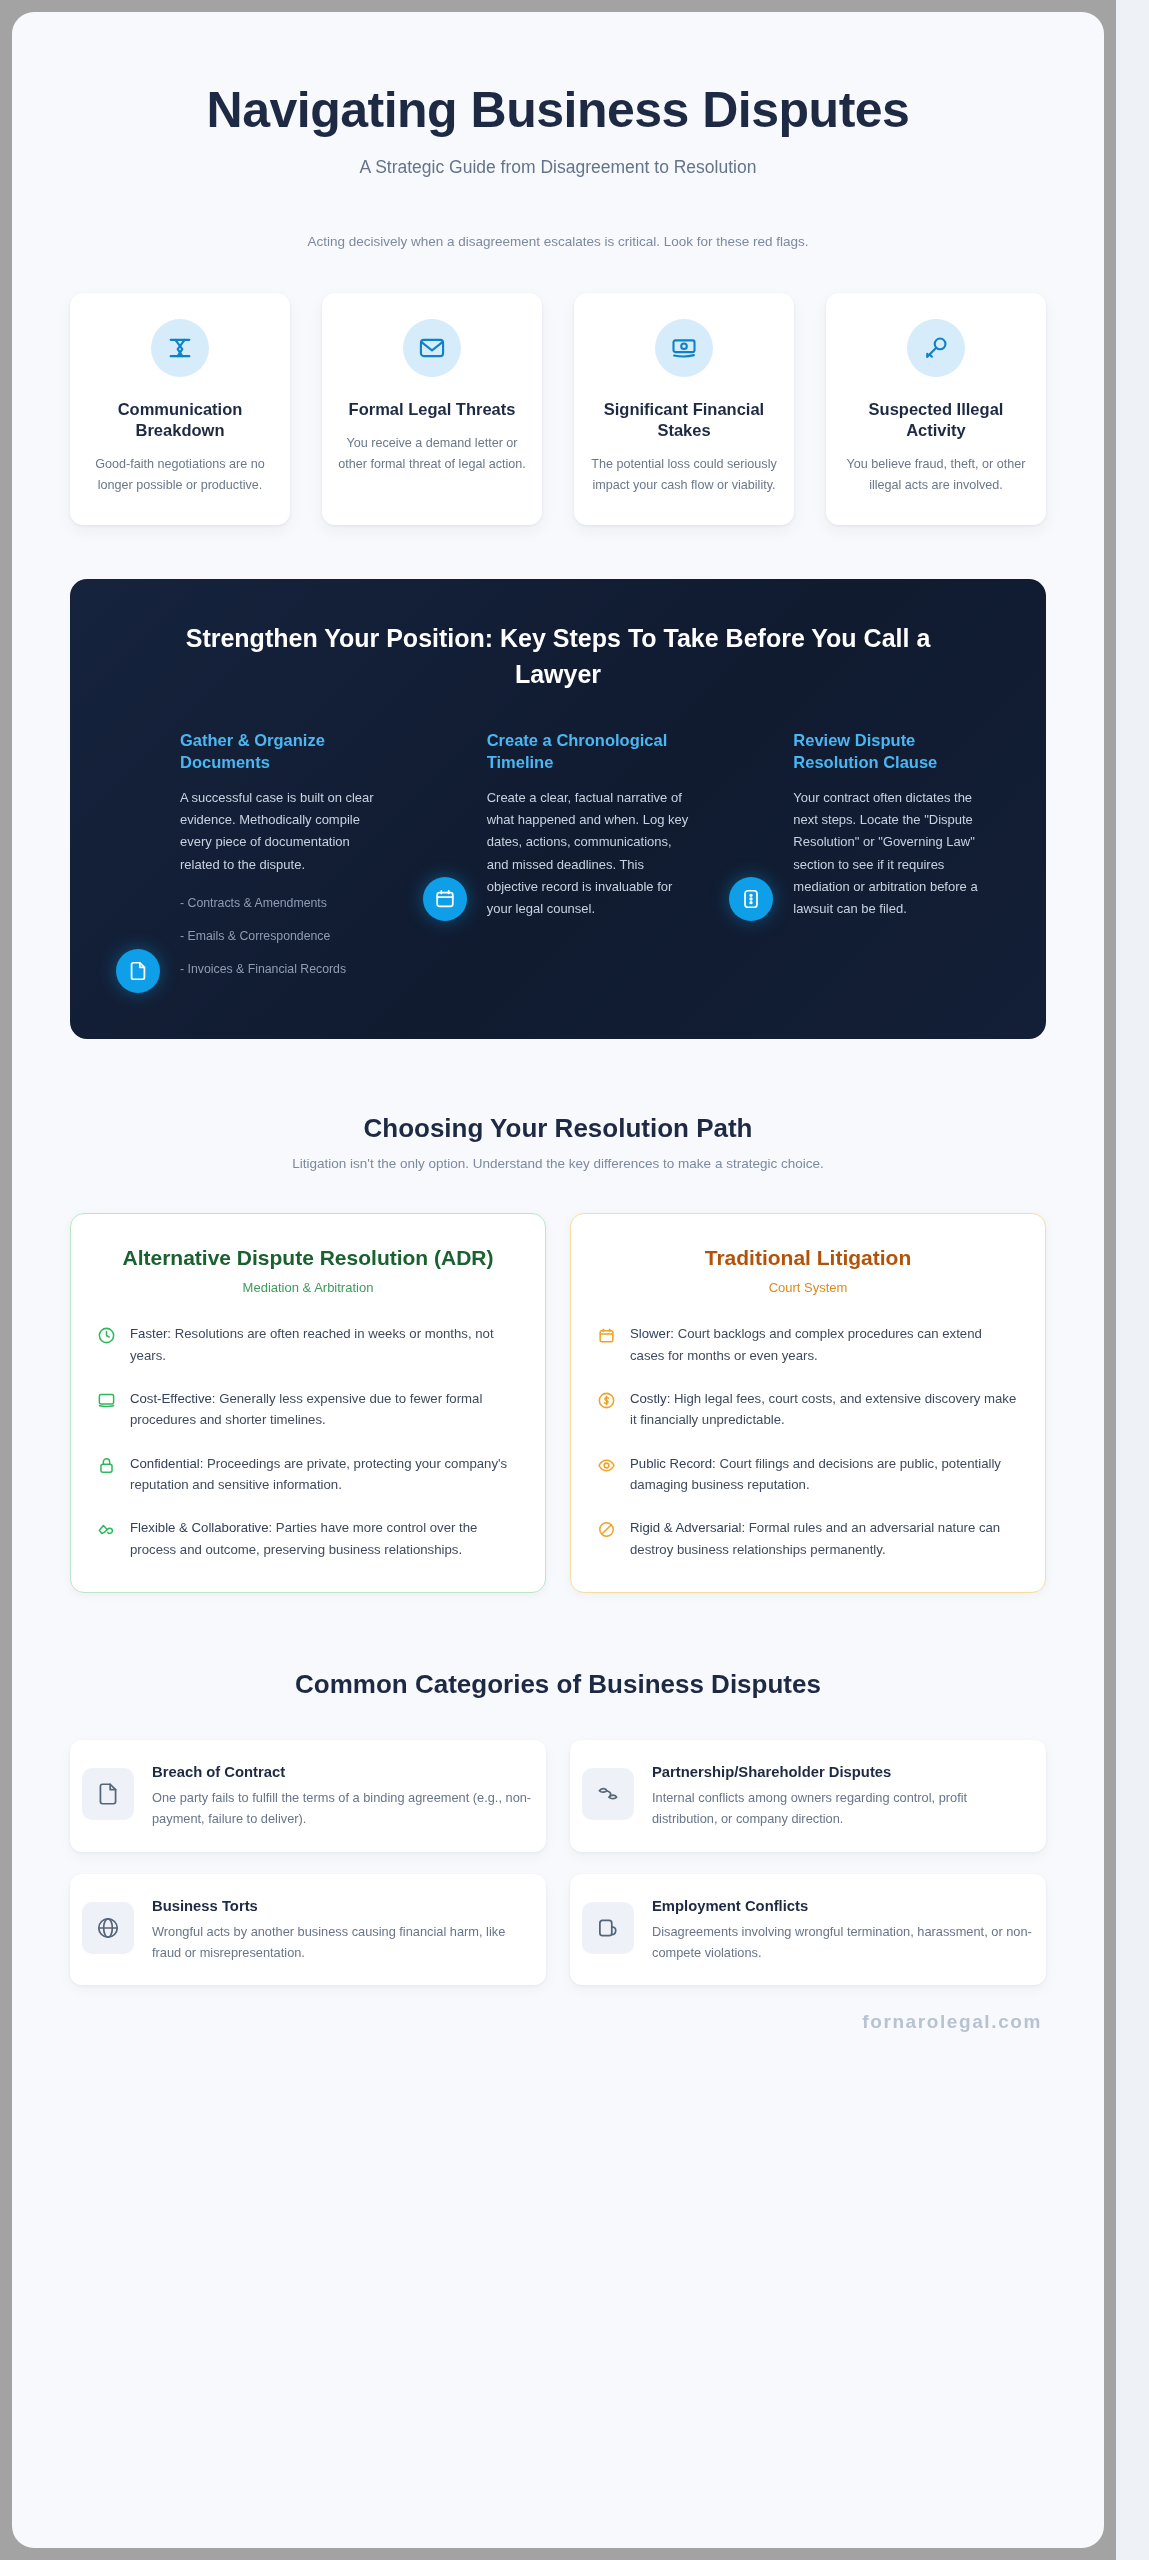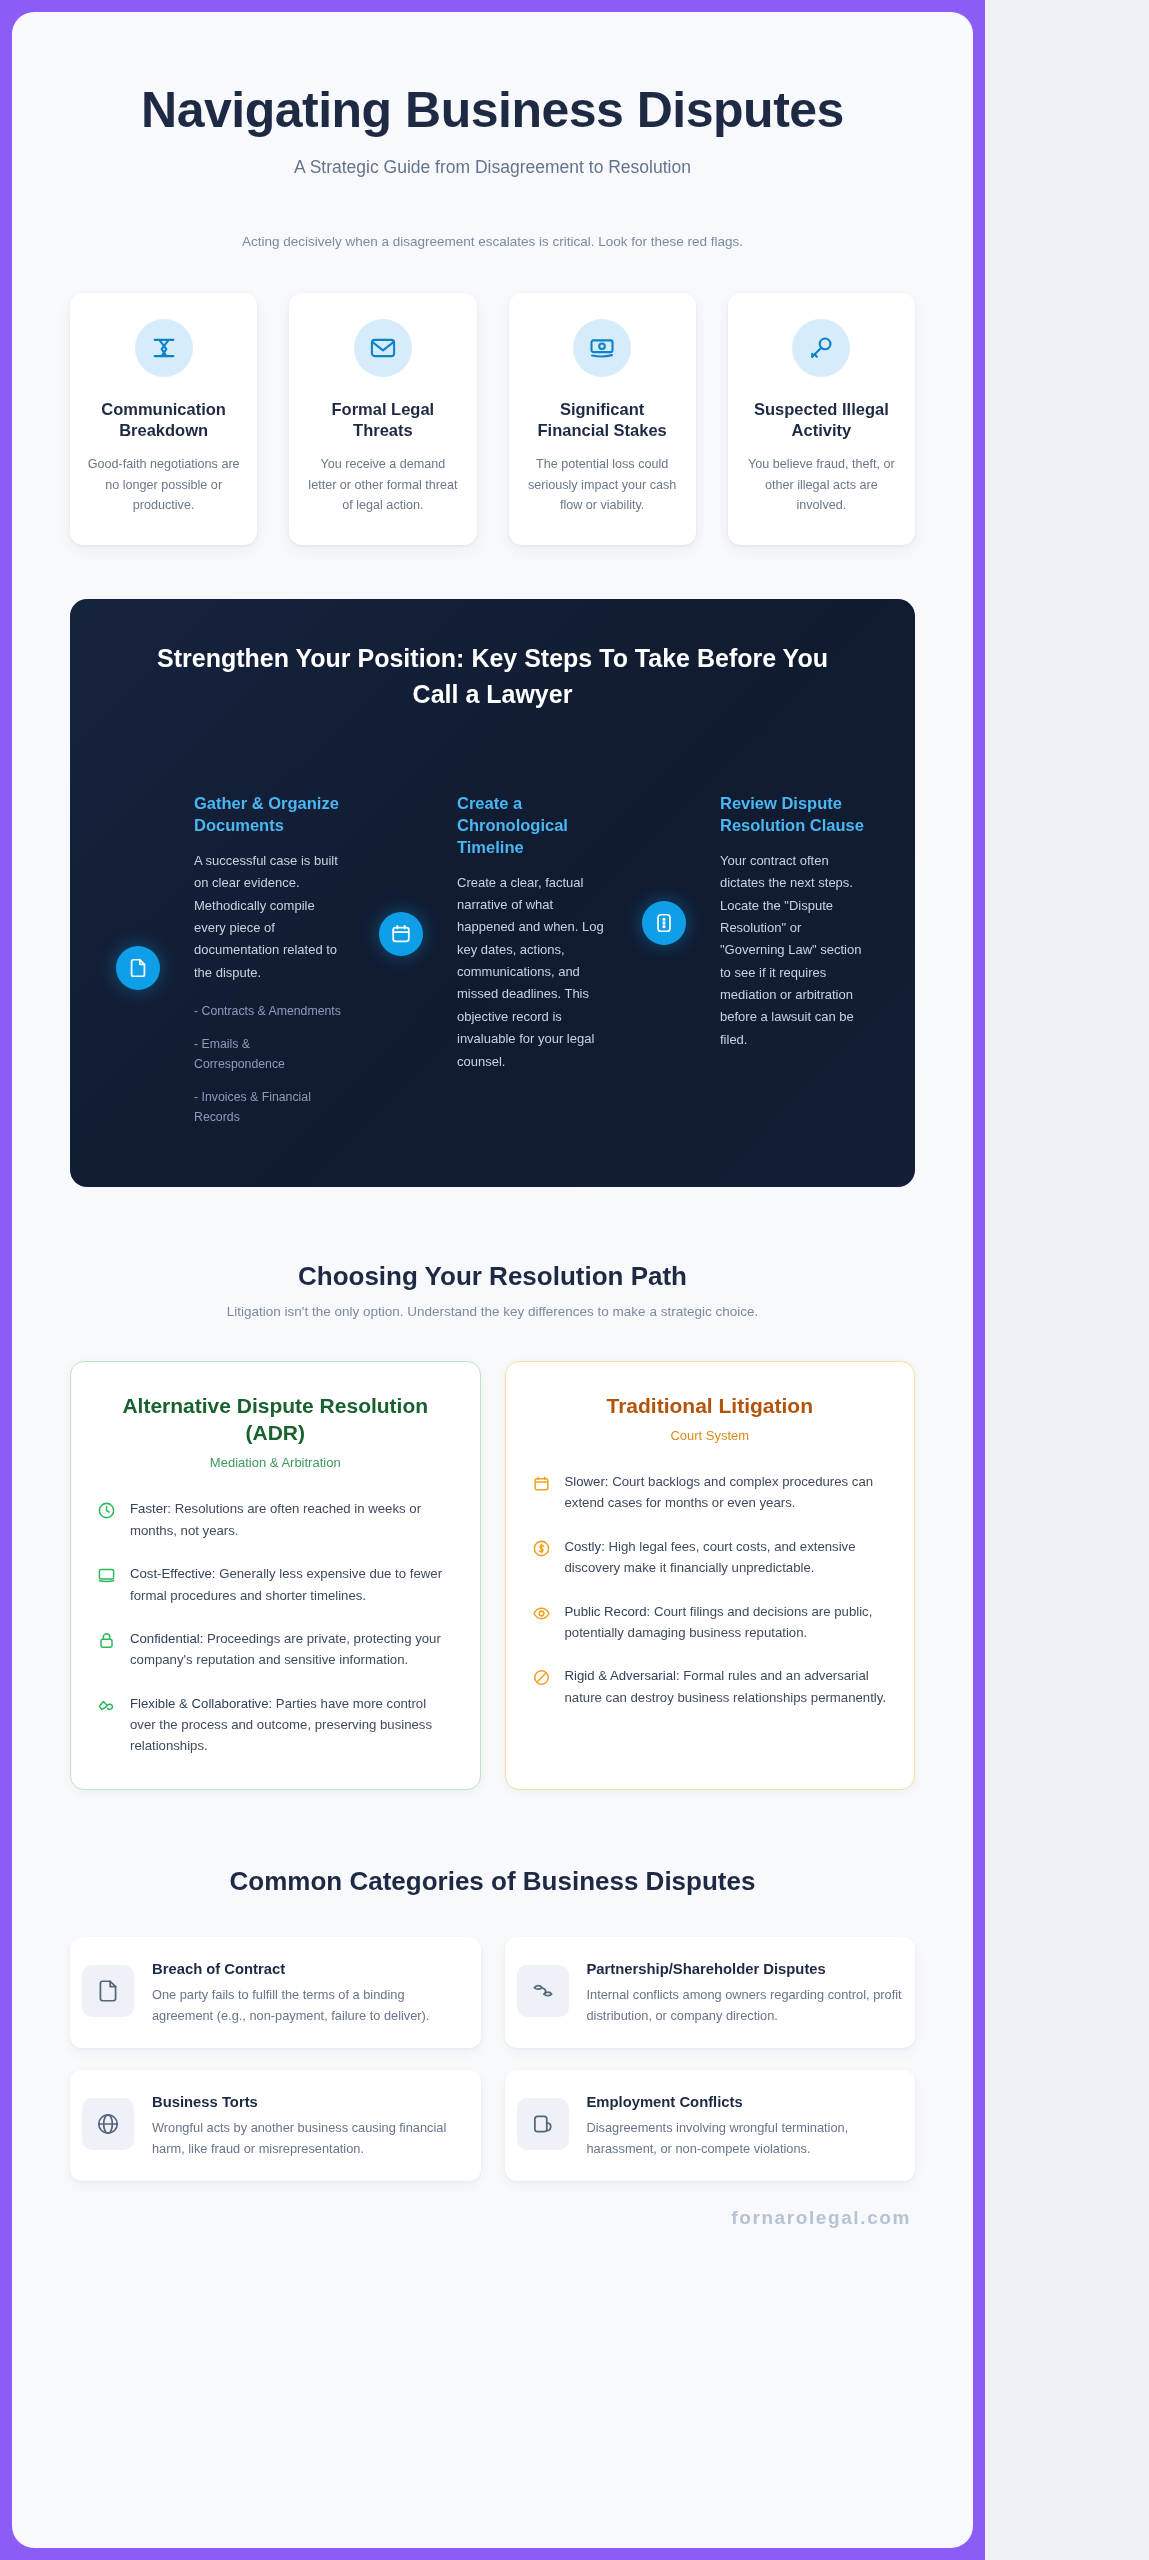--- a/index.html
+++ b/index.html
@@ -2,23 +2,23 @@
 <html><head>
 <meta charset="utf-8">
 <style>
   * { box-sizing: border-box; margin: 0; padding: 0; }
   html, body {
     width: 1149px;
     background: #eef1f6;
     font-family: "Liberation Sans", sans-serif;
   }
   .page {
-    width: 985px;
+    width: 1116px;
     min-height: 2560px;
-    background: #8b5cf6;
+    background: #a3a3a3;
     padding: 12px 12px 0 12px;
   }
   .sheet {
     background: #f7f9fc;
     border-radius: 22px;
     padding: 48px 58px 34px 58px;
     min-height: 2536px;
     position: relative;
   }
 
@@ -95,21 +95,21 @@
   }
   .dark-title {
     color: #ffffff;
     font-size: 25px;
     font-weight: bold;
     text-align: center;
     line-height: 1.42;
     padding: 0 32px;
   }
   .steps-row { display: flex; gap: 36px; margin-top: 38px; align-items: flex-start; }
-  .step { flex: 1; display: flex; gap: 34px; align-items: center; margin-top: 43px; }
+  .step { flex: 1; display: flex; gap: 20px; align-items: flex-end; }
   .step-icon {
     width: 44px; height: 44px; min-width: 44px;
     border-radius: 50%;
     background: #0e9fe8;
     display: flex; align-items: center; justify-content: center;
     box-shadow: 0 0 18px rgba(14,159,232,0.42);
     margin-top: 2px;
   }
   .step-body { flex: 1; }
   .step-title {

